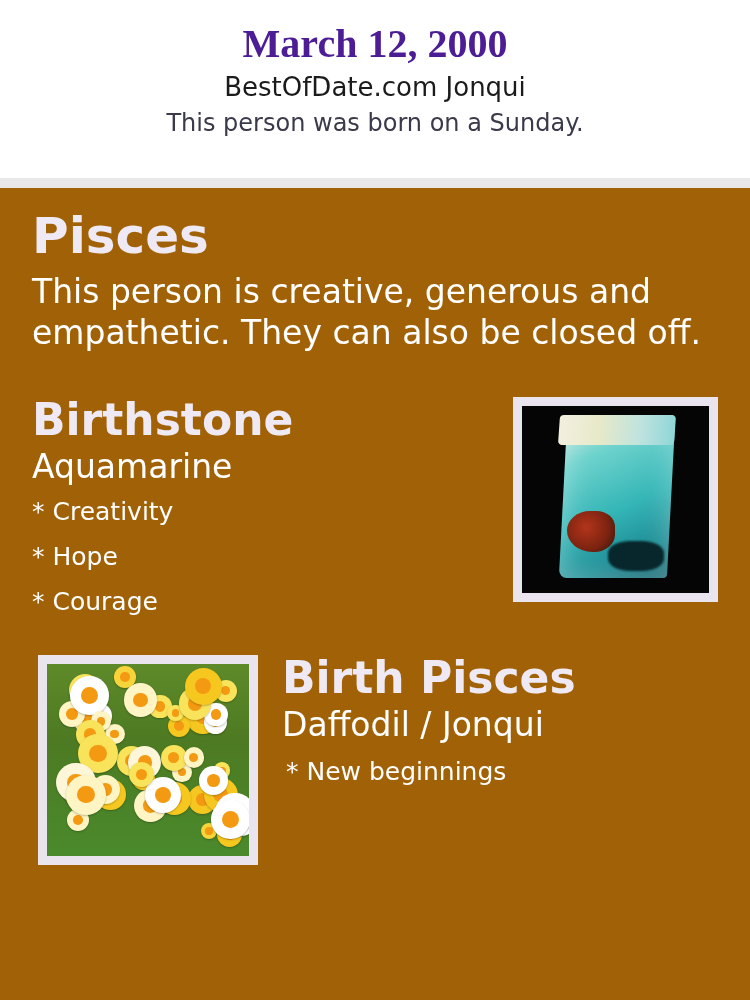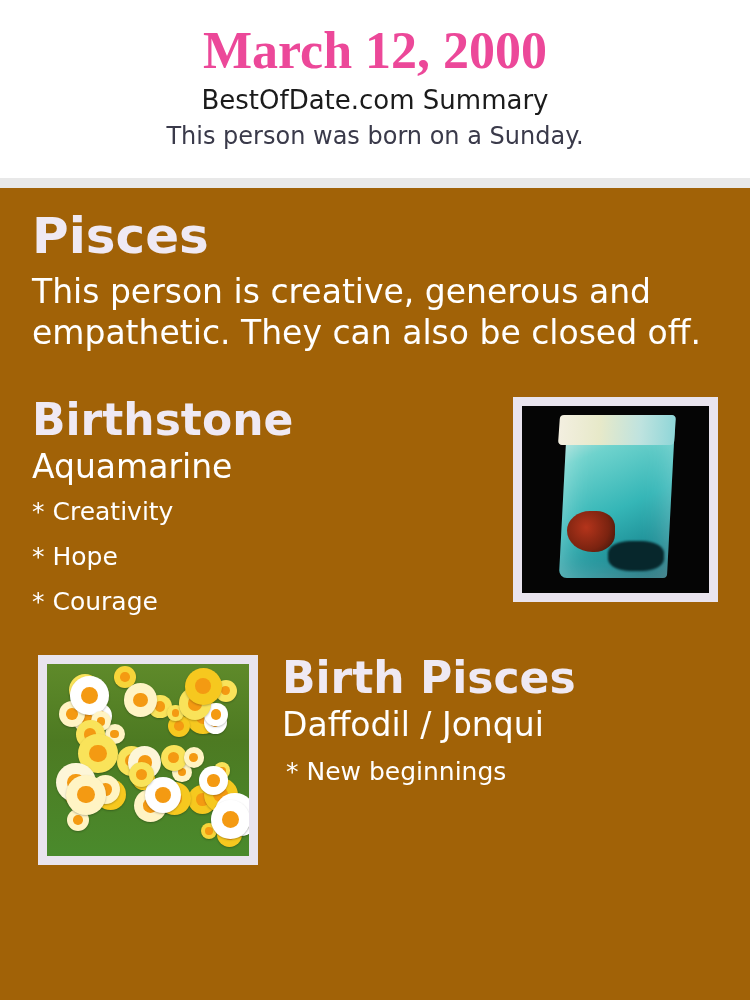--- a/index.html
+++ b/index.html
@@ -24,23 +24,23 @@
   
   .header {
     background: #ffffff;
     padding: 22px 20px 14px 20px;
     text-align: center;
     box-sizing: border-box;
     height: 178px;
   }
   .header-date {
     font-family: "Liberation Serif", serif;
-    font-size: 52px;
+    font-size: 40px;
     font-weight: bold;
-    color: #ec4899;
+    color: #4c1d95;
     line-height: 1.1;
     margin: 0 0 6px 0;
     letter-spacing: 0px;
   }
   .header-site {
     font-family: "DejaVu Sans", sans-serif;
     font-size: 26px;
     color: #1b1b1b;
     line-height: 1.2;
     margin: 0 0 6px 0;
@@ -240,21 +240,21 @@
     margin: 0 0 22px 4px;
   }
 </style>
 </head>
 <body>
 
 <div class="page">
 
   <div class="header">
     <div class="header-date">March 12, 2000</div>
-    <div class="header-site">BestOfDate.com Summary</div>
+    <div class="header-site">BestOfDate.com Jonqui</div>
     <div class="header-sub">This person was born on a Sunday.</div>
   </div>
 
   <div class="divider"></div>
 
   <div class="panel">
 
     <div class="sign-title">Pisces</div>
     <div class="sign-desc">This person is creative, generous and empathetic. They can also be closed off.</div>
 

